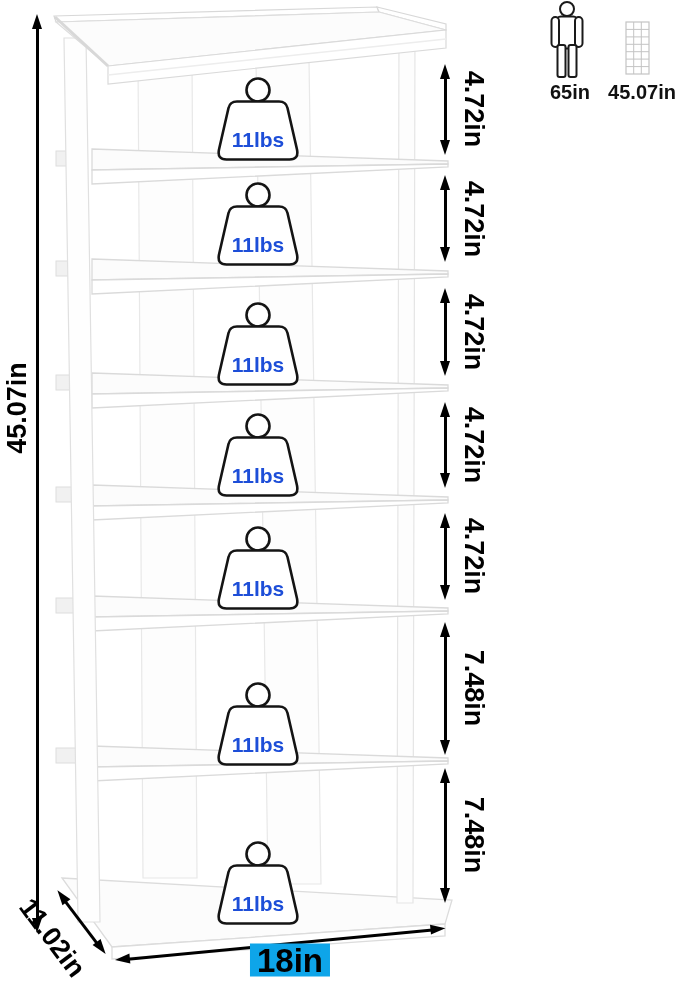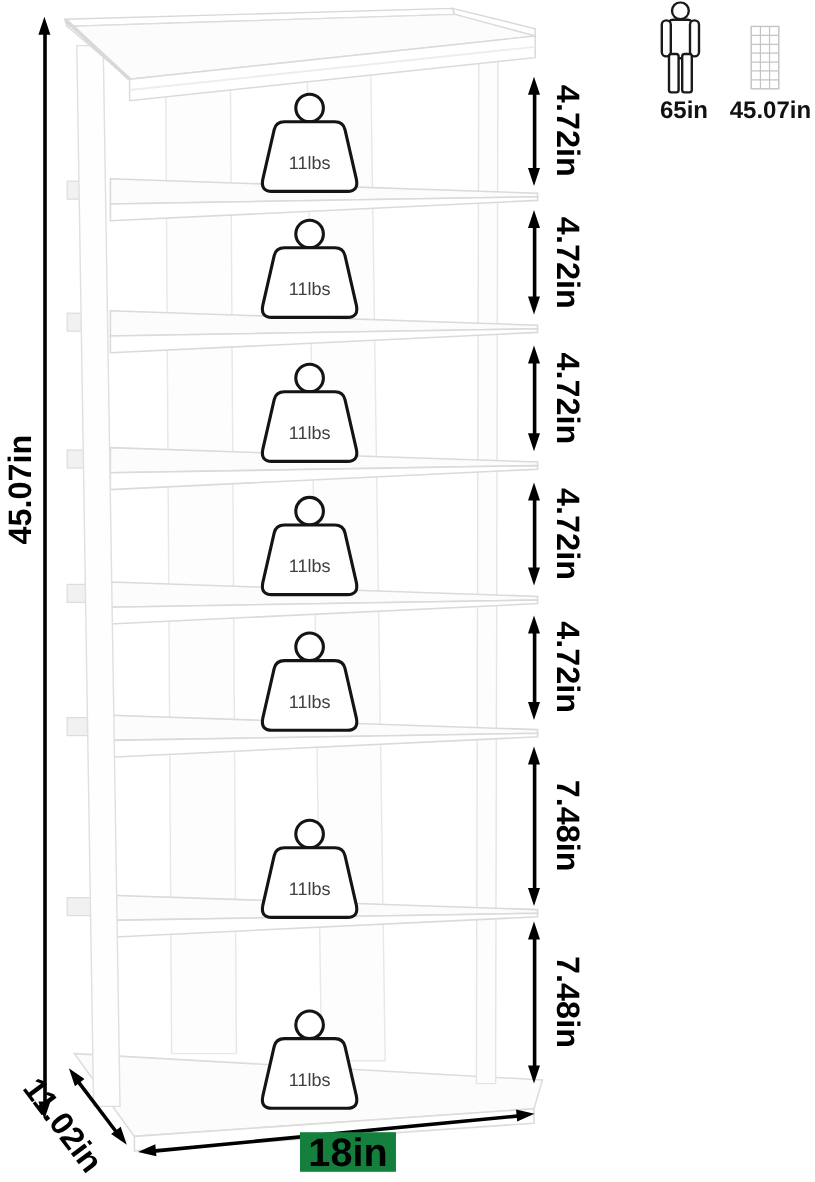--- a/index.html
+++ b/index.html
@@ -20,26 +20,26 @@
   .dim-h .line{position:absolute;top:4.3px;left:13px;right:13px;height:2.4px;background:#000;}
   .dim-h .head-left{position:absolute;left:0;top:0;width:0;height:0;
     border-top:5.5px solid transparent;border-bottom:5.5px solid transparent;border-right:15px solid #000;}
   .dim-h .head-right{position:absolute;right:0;top:0;width:0;height:0;
     border-top:5.5px solid transparent;border-bottom:5.5px solid transparent;border-left:15px solid #000;}
   .dim-label{position:absolute;font-weight:bold;font-size:27px;color:#000;
     white-space:nowrap;line-height:1;}
   .rot-cw{transform:translate(-50%,-50%) rotate(90deg);}
   .rot-ccw{transform:translate(-50%,-50%) rotate(-90deg);}
   .center{transform:translate(-50%,-50%);}
-  .width-label{font-size:33px;background:#15803d;padding:0 7px;}
+  .width-label{font-size:33px;background:#0ea5e9;padding:0 7px;}
   .depth-label{transform:translate(-50%,-50%) rotate(53deg);}
   
   .weight{position:absolute;width:88px;height:88px;}
   .weight .weight-label{position:absolute;left:0;right:0;top:53px;text-align:center;
-    font-size:15px;font-weight:normal;color:#404040;line-height:1;}
+    font-size:21px;font-weight:bold;color:#1d4ed8;line-height:1;}
   
   .ref-icon{position:absolute;}
   .ref-label{position:absolute;font-weight:bold;font-size:20px;color:#111;
     white-space:nowrap;transform:translate(-50%,-50%);line-height:1;text-align:right;}
 </style>
 </head>
 <body>
 
 <div class="stage">
 

